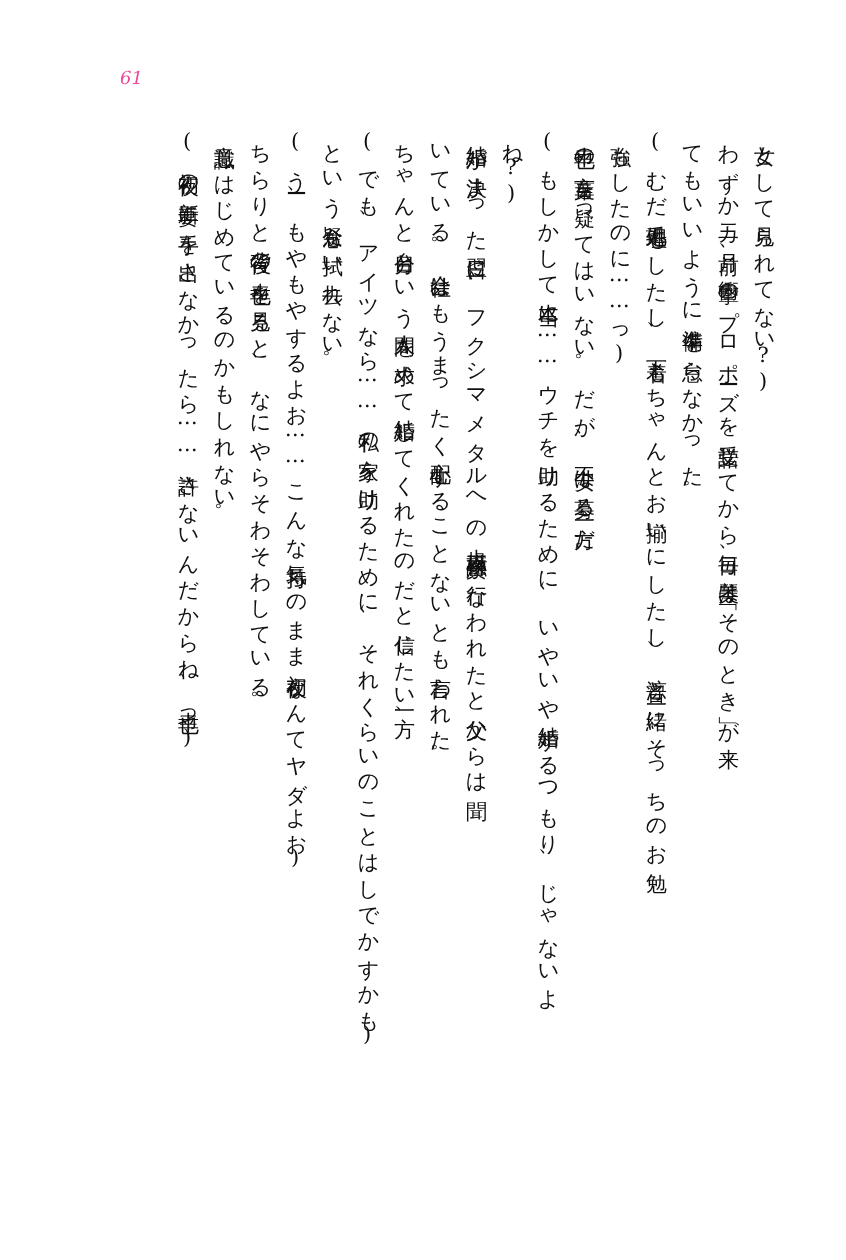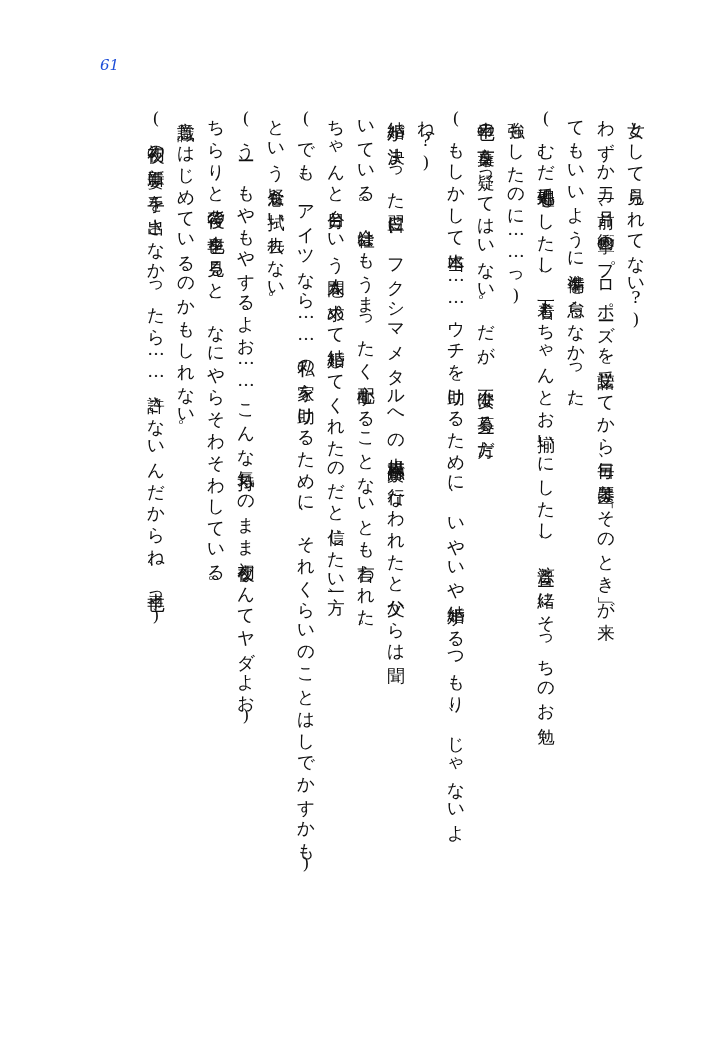--- a/index.html
+++ b/index.html
@@ -13,21 +13,21 @@
     height: 1050px;
     background: #ffffff;
     overflow: hidden;
     font-family: "DejaVu Serif", "Liberation Serif", serif;
   }
   .page-number {
     position: absolute;
     top: 56px;
     left: 100px;
     font-size: 15px;
-    color: #1d4ed8;
+    color: #ec4899;
     font-family: "DejaVu Serif", "Liberation Serif", serif;
     font-style: italic;
   }
   .body-text {
     position: absolute;
     top: 108px;
     left: 62px;
     width: 582px;
     height: 900px;
     display: flex;

